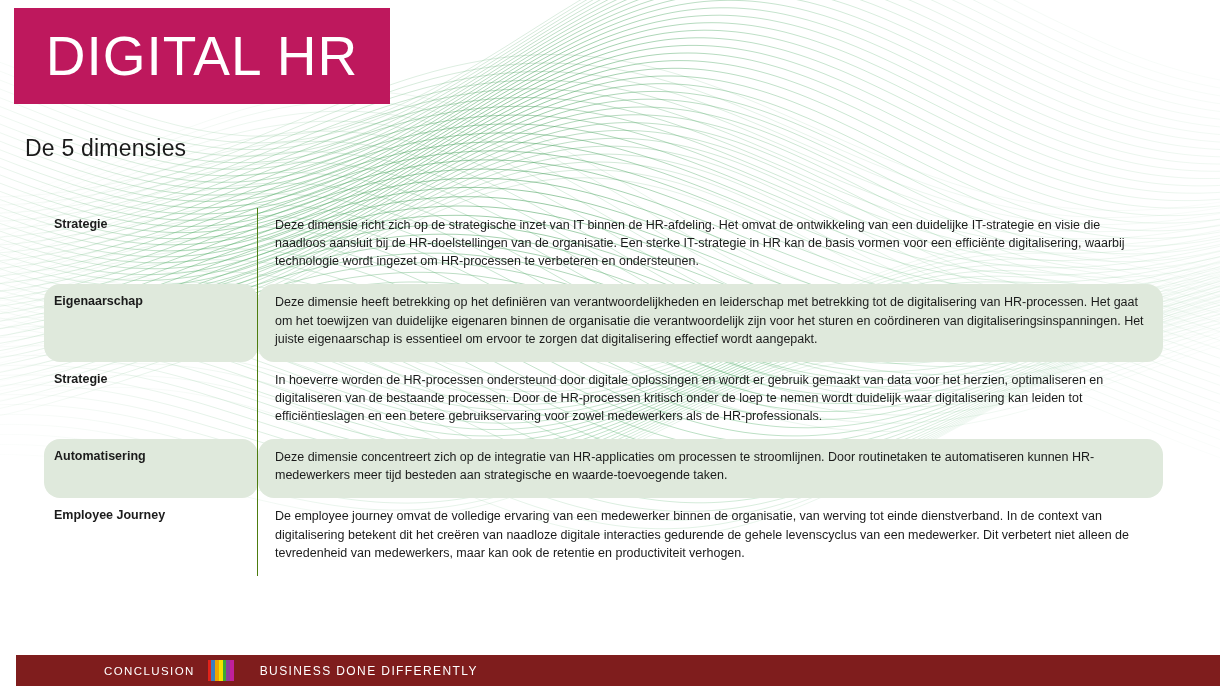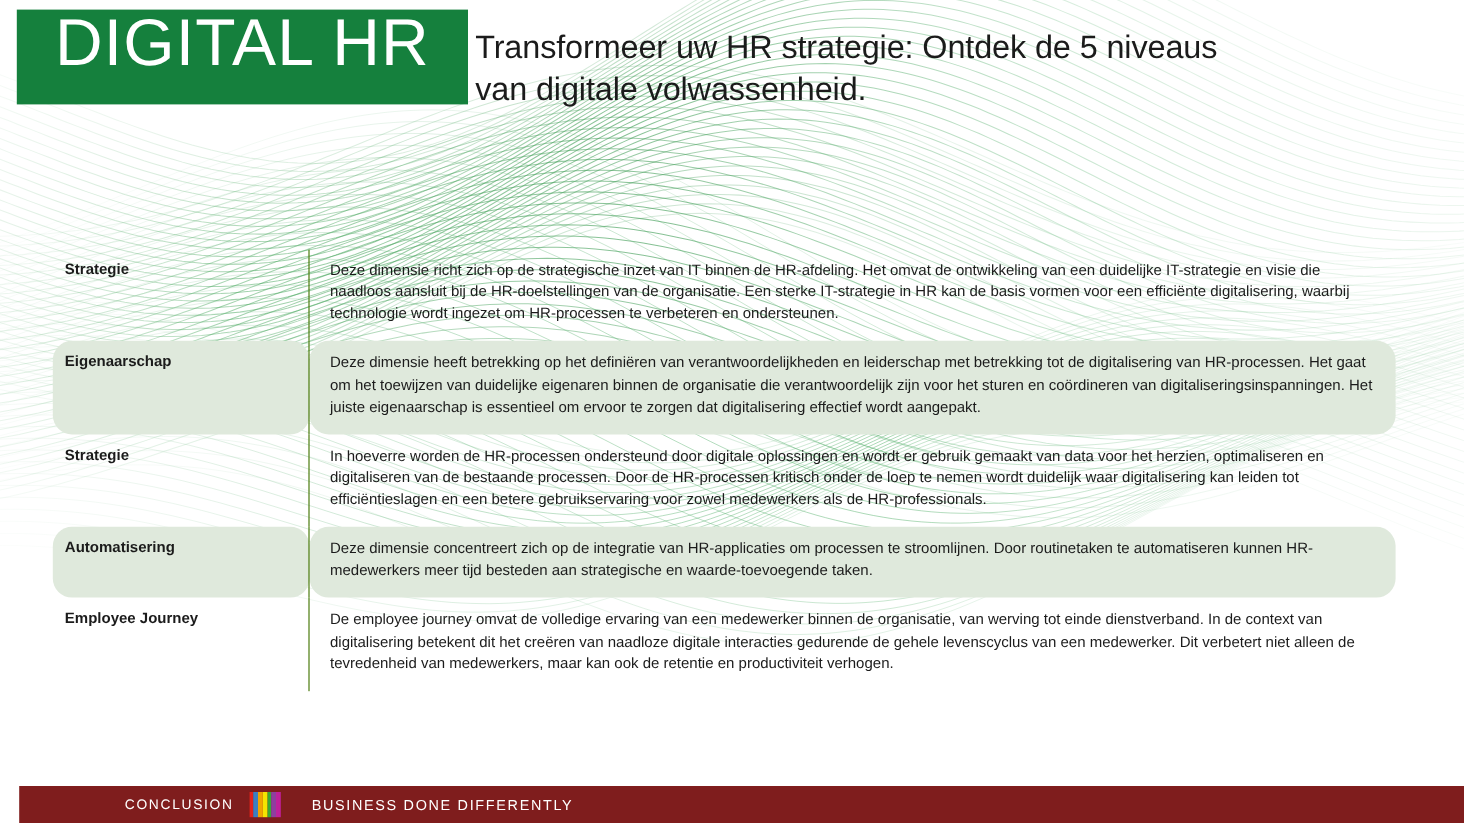--- a/index.html
+++ b/index.html
@@ -27,25 +27,25 @@
     pointer-events: none;
     z-index: 0;
   }
 
   
   .brand-block {
     position: absolute;
     left: 14px;
     top: 8px;
     width: 376px;
-    height: 79px;
-    background: #15803d;
+    height: 96px;
+    background: #be185d;
     z-index: 3;
     display: flex;
-    align-items: flex-start;
+    align-items: center;
     justify-content: center;
   }
   .brand-text {
     color: #ffffff;
     font-size: 55px;
     font-weight: 300;
     letter-spacing: 1px;
     line-height: 1;
     white-space: nowrap;
     font-family: "Liberation Sans", sans-serif;
@@ -286,22 +286,22 @@
         <path d="M-40.0 436.4 L-32.0 435.8 L-24.0 435.3 L-16.0 434.9 L-8.0 434.6 L0.0 434.5 L8.0 434.4 L16.0 434.5 L24.0 434.6 L32.0 434.9 L40.0 435.4 L48.0 435.9 L56.0 436.5 L64.0 437.3 L72.0 438.2 L80.0 439.2 L88.0 440.3 L96.0 441.5 L104.0 442.8 L112.0 444.2 L120.0 445.7 L128.0 447.3 L136.0 449.0 L144.0 450.8 L152.0 452.6 L160.0 454.5 L168.0 456.5 L176.0 458.5 L184.0 460.5 L192.0 462.6 L200.0 464.8 L208.0 466.9 L216.0 469.1 L224.0 471.2 L232.0 473.4 L240.0 475.6 L248.0 477.7 L256.0 479.8 L264.0 481.9 L272.0 483.9 L280.0 485.9 L288.0 487.8 L296.0 489.6 L304.0 491.3 L312.0 493.0 L320.0 494.5 L328.0 496.0 L336.0 497.3 L344.0 498.5 L352.0 499.6 L360.0 500.5 L368.0 501.3 L376.0 502.0 L384.0 502.5 L392.0 502.8 L400.0 503.0 L408.0 503.1 L416.0 502.9 L424.0 502.6 L432.0 502.1 L440.0 501.4 L448.0 500.6 L456.0 499.6 L464.0 498.4 L472.0 497.0 L480.0 495.5 L488.0 493.8 L496.0 491.9 L504.0 489.8 L512.0 487.6 L520.0 485.2 L528.0 482.7 L536.0 480.0 L544.0 477.2 L552.0 474.3 L560.0 471.2 L568.0 468.0 L576.0 464.7 L584.0 461.2 L592.0 457.7 L600.0 454.1 L608.0 450.4 L616.0 446.6 L624.0 442.8 L632.0 439.0 L640.0 435.0 L648.0 431.1 L656.0 427.2 L664.0 423.2 L672.0 419.2 L680.0 415.3 L688.0 411.4 L696.0 407.5 L704.0 403.6 L712.0 399.8 L720.0 396.1 L728.0 392.5 L736.0 388.9 L744.0 385.5 L752.0 382.1 L760.0 378.9 L768.0 375.7 L776.0 372.8 L784.0 369.9 L792.0 367.2 L800.0 364.6 L808.0 362.2 L816.0 360.0 L824.0 358.0 L832.0 356.1 L840.0 354.4 L848.0 352.8 L856.0 351.5 L864.0 350.4 L872.0 349.4 L880.0 348.6 L888.0 348.1 L896.0 347.7 L904.0 347.5 L912.0 347.5 L920.0 347.7 L928.0 348.1 L936.0 348.7 L944.0 349.4 L952.0 350.4 L960.0 351.5 L968.0 352.7 L976.0 354.2 L984.0 355.8 L992.0 357.5 L1000.0 359.4 L1008.0 361.5 L1016.0 363.7 L1024.0 366.0 L1032.0 368.4 L1040.0 370.9 L1048.0 373.6 L1056.0 376.3 L1064.0 379.1 L1072.0 382.0 L1080.0 385.0 L1088.0 388.0 L1096.0 391.1 L1104.0 394.2 L1112.0 397.4 L1120.0 400.6 L1128.0 403.8 L1136.0 407.0 L1144.0 410.2 L1152.0 413.4 L1160.0 416.6 L1168.0 419.8 L1176.0 423.0 L1184.0 426.1 L1192.0 429.2 L1200.0 432.2 L1208.0 435.2 L1216.0 438.1 L1224.0 441.0 L1232.0 443.8 L1240.0 446.5 L1248.0 449.1 L1256.0 451.7" opacity="0.462"></path>
         <path d="M-40.0 446.2 L-32.0 445.6 L-24.0 445.2 L-16.0 444.8 L-8.0 444.6 L0.0 444.5 L8.0 444.5 L16.0 444.6 L24.0 444.8 L32.0 445.1 L40.0 445.6 L48.0 446.2 L56.0 446.8 L64.0 447.6 L72.0 448.5 L80.0 449.6 L88.0 450.7 L96.0 451.9 L104.0 453.2 L112.0 454.7 L120.0 456.2 L128.0 457.8 L136.0 459.4 L144.0 461.2 L152.0 463.0 L160.0 464.9 L168.0 466.8 L176.0 468.8 L184.0 470.8 L192.0 472.9 L200.0 475.0 L208.0 477.1 L216.0 479.2 L224.0 481.3 L232.0 483.3 L240.0 485.4 L248.0 487.5 L256.0 489.5 L264.0 491.4 L272.0 493.4 L280.0 495.2 L288.0 497.0 L296.0 498.7 L304.0 500.3 L312.0 501.8 L320.0 503.2 L328.0 504.5 L336.0 505.7 L344.0 506.7 L352.0 507.7 L360.0 508.5 L368.0 509.1 L376.0 509.6 L384.0 509.9 L392.0 510.1 L400.0 510.1 L408.0 509.9 L416.0 509.6 L424.0 509.1 L432.0 508.4 L440.0 507.6 L448.0 506.6 L456.0 505.4 L464.0 504.0 L472.0 502.5 L480.0 500.8 L488.0 498.9 L496.0 496.8 L504.0 494.6 L512.0 492.2 L520.0 489.7 L528.0 487.0 L536.0 484.2 L544.0 481.2 L552.0 478.1 L560.0 474.9 L568.0 471.6 L576.0 468.2 L584.0 464.6 L592.0 461.0 L600.0 457.3 L608.0 453.5 L616.0 449.7 L624.0 445.8 L632.0 441.9 L640.0 437.9 L648.0 433.9 L656.0 429.9 L664.0 425.9 L672.0 422.0 L680.0 418.0 L688.0 414.1 L696.0 410.2 L704.0 406.4 L712.0 402.6 L720.0 398.9 L728.0 395.3 L736.0 391.8 L744.0 388.4 L752.0 385.1 L760.0 382.0 L768.0 378.9 L776.0 376.0 L784.0 373.3 L792.0 370.7 L800.0 368.2 L808.0 365.9 L816.0 363.8 L824.0 361.9 L832.0 360.1 L840.0 358.6 L848.0 357.2 L856.0 356.0 L864.0 355.0 L872.0 354.2 L880.0 353.5 L888.0 353.1 L896.0 352.9 L904.0 352.9 L912.0 353.0 L920.0 353.4 L928.0 353.9 L936.0 354.6 L944.0 355.5 L952.0 356.6 L960.0 357.9 L968.0 359.3 L976.0 360.9 L984.0 362.6 L992.0 364.5 L1000.0 366.6 L1008.0 368.7 L1016.0 371.0 L1024.0 373.5 L1032.0 376.0 L1040.0 378.7 L1048.0 381.4 L1056.0 384.2 L1064.0 387.2 L1072.0 390.2 L1080.0 393.2 L1088.0 396.3 L1096.0 399.5 L1104.0 402.7 L1112.0 405.9 L1120.0 409.2 L1128.0 412.5 L1136.0 415.7 L1144.0 419.0 L1152.0 422.3 L1160.0 425.5 L1168.0 428.7 L1176.0 431.9 L1184.0 435.1 L1192.0 438.2 L1200.0 441.2 L1208.0 444.2 L1216.0 447.2 L1224.0 450.0 L1232.0 452.8 L1240.0 455.6 L1248.0 458.2 L1256.0 460.7" opacity="0.382"></path>
         <path d="M-40.0 456.1 L-32.0 455.6 L-24.0 455.1 L-16.0 454.8 L-8.0 454.6 L0.0 454.6 L8.0 454.6 L16.0 454.7 L24.0 455.0 L32.0 455.4 L40.0 455.9 L48.0 456.5 L56.0 457.2 L64.0 458.0 L72.0 458.9 L80.0 460.0 L88.0 461.1 L96.0 462.4 L104.0 463.7 L112.0 465.1 L120.0 466.6 L128.0 468.2 L136.0 469.9 L144.0 471.6 L152.0 473.4 L160.0 475.3 L168.0 477.2 L176.0 479.1 L184.0 481.1 L192.0 483.1 L200.0 485.1 L208.0 487.2 L216.0 489.2 L224.0 491.2 L232.0 493.2 L240.0 495.2 L248.0 497.2 L256.0 499.1 L264.0 500.9 L272.0 502.7 L280.0 504.5 L288.0 506.1 L296.0 507.7 L304.0 509.2 L312.0 510.5 L320.0 511.8 L328.0 513.0 L336.0 514.0 L344.0 514.9 L352.0 515.6 L360.0 516.3 L368.0 516.7 L376.0 517.0 L384.0 517.2 L392.0 517.2 L400.0 517.0 L408.0 516.7 L416.0 516.2 L424.0 515.5 L432.0 514.7 L440.0 513.6 L448.0 512.4 L456.0 511.1 L464.0 509.5 L472.0 507.8 L480.0 505.9 L488.0 503.9 L496.0 501.6 L504.0 499.3 L512.0 496.7 L520.0 494.0 L528.0 491.2 L536.0 488.3 L544.0 485.2 L552.0 481.9 L560.0 478.6 L568.0 475.2 L576.0 471.6 L584.0 468.0 L592.0 464.3 L600.0 460.5 L608.0 456.6 L616.0 452.7 L624.0 448.7 L632.0 444.8 L640.0 440.8 L648.0 436.7 L656.0 432.7 L664.0 428.7 L672.0 424.7 L680.0 420.8 L688.0 416.8 L696.0 413.0 L704.0 409.2 L712.0 405.4 L720.0 401.8 L728.0 398.2 L736.0 394.8 L744.0 391.4 L752.0 388.2 L760.0 385.1 L768.0 382.2 L776.0 379.4 L784.0 376.7 L792.0 374.2 L800.0 371.9 L808.0 369.7 L816.0 367.7 L824.0 365.9 L832.0 364.3 L840.0 362.8 L848.0 361.6 L856.0 360.5 L864.0 359.7 L872.0 359.0 L880.0 358.6 L888.0 358.3 L896.0 358.2 L904.0 358.3 L912.0 358.6 L920.0 359.1 L928.0 359.8 L936.0 360.7 L944.0 361.7 L952.0 363.0 L960.0 364.4 L968.0 365.9 L976.0 367.7 L984.0 369.6 L992.0 371.6 L1000.0 373.8 L1008.0 376.1 L1016.0 378.5 L1024.0 381.0 L1032.0 383.7 L1040.0 386.5 L1048.0 389.3 L1056.0 392.3 L1064.0 395.3 L1072.0 398.4 L1080.0 401.5 L1088.0 404.7 L1096.0 408.0 L1104.0 411.2 L1112.0 414.6 L1120.0 417.9 L1128.0 421.2 L1136.0 424.5 L1144.0 427.8 L1152.0 431.2 L1160.0 434.4 L1168.0 437.7 L1176.0 440.9 L1184.0 444.1 L1192.0 447.2 L1200.0 450.3 L1208.0 453.3 L1216.0 456.2 L1224.0 459.1 L1232.0 461.9 L1240.0 464.6 L1248.0 467.2 L1256.0 469.8" opacity="0.300"></path>
       </g>
   </svg>
 
   <div class="brand-block">
     <span class="brand-text">DIGITAL HR</span>
   </div>
 
-  <div class="header-title">Transformeer uw HR strategie: Ontdek de 5 niveaus van digitale volwassenheid.</div>
-
+
+  <div class="section-heading">De 5 dimensies</div>
 
   <table class="dim-table">
     <tbody id="table-body">
         <tr class="row-0">
           <td class="cell-label">Strategie</td>
           <td class="cell-desc">Deze dimensie richt zich op de strategische inzet van IT binnen de HR-afdeling. Het omvat de ontwikkeling van een duidelijke IT-strategie en visie die naadloos aansluit bij de HR-doelstellingen van de organisatie. Een sterke IT-strategie in HR kan de basis vormen voor een efficiënte digitalisering, waarbij technologie wordt ingezet om HR-processen te verbeteren en ondersteunen.</td>
         </tr>
         <tr class="row-1 shaded">
           <td class="cell-label">Eigenaarschap</td>
           <td class="cell-desc">Deze dimensie heeft betrekking op het definiëren van verantwoordelijkheden en leiderschap met betrekking tot de digitalisering van HR-processen. Het gaat om het toewijzen van duidelijke eigenaren binnen de organisatie die verantwoordelijk zijn voor het sturen en coördineren van digitaliseringsinspanningen. Het juiste eigenaarschap is essentieel om ervoor te zorgen dat digitalisering effectief wordt aangepakt.</td>

